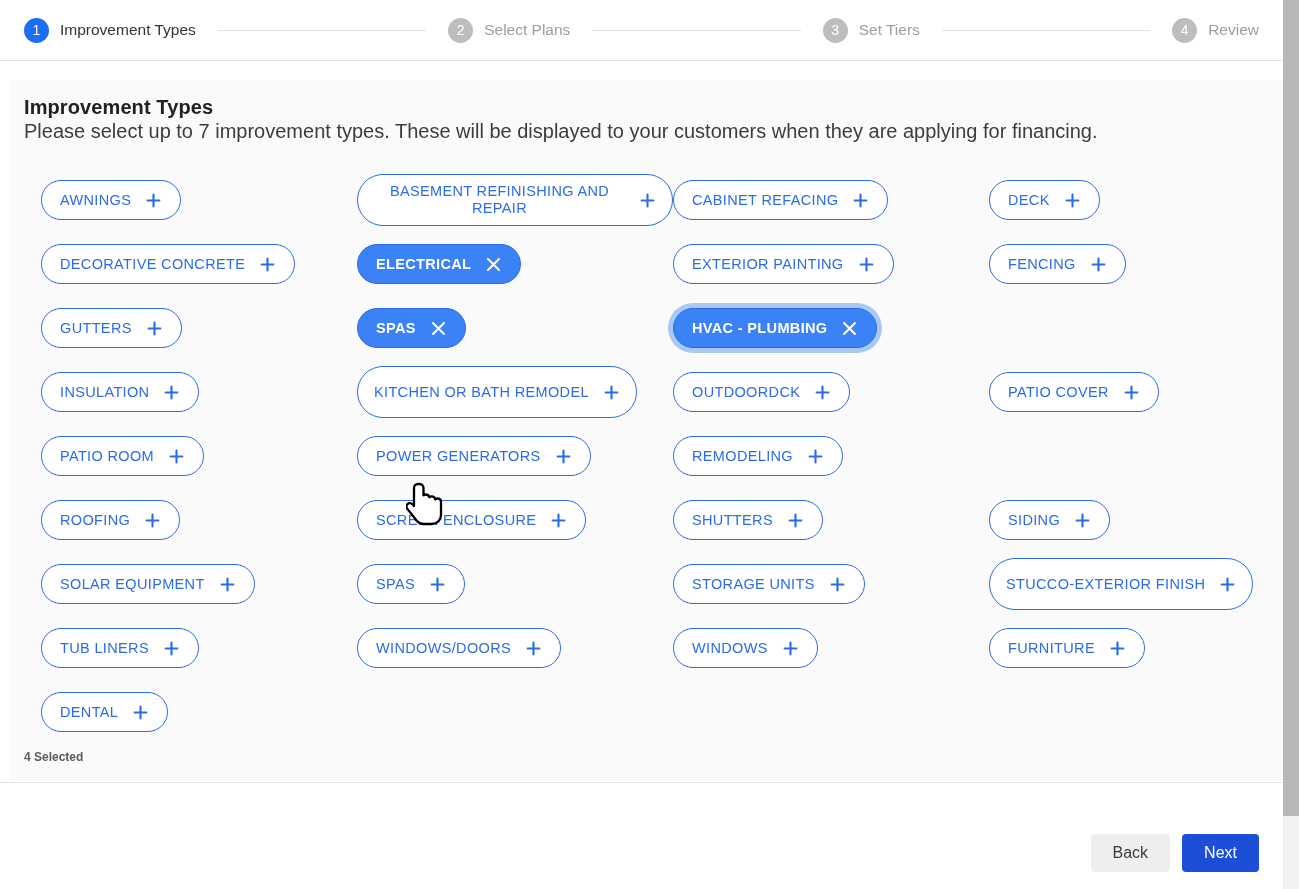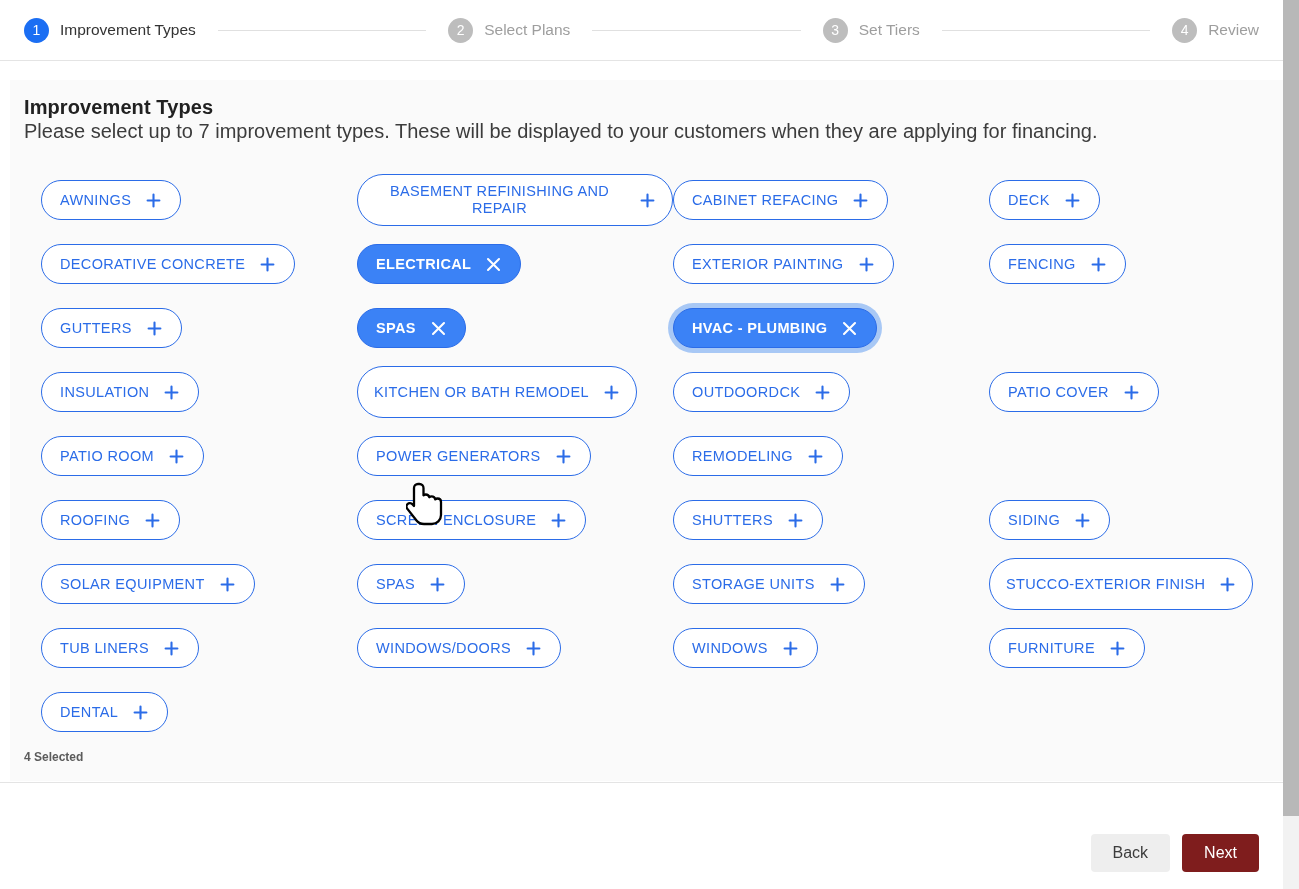--- a/index.html
+++ b/index.html
@@ -177,21 +177,21 @@
   }
   .btn {
     border: none;
     border-radius: 4px;
     font-size: 16px;
     padding: 10px 22px;
     cursor: pointer;
     font-family: "Liberation Sans", sans-serif;
   }
   .btn-secondary { background: #eeeeee; color: #3c3c3c; }
-  .btn-primary { background: #7f1d1d; color: #ffffff; }
+  .btn-primary { background: #1d4ed8; color: #ffffff; }
 
   
   .scrollbar-track {
     position: absolute;
     right: 0; top: 0;
     width: 16px; height: 889px;
     background: #f2f2f2;
   }
   .scrollbar-thumb {
     position: absolute;

